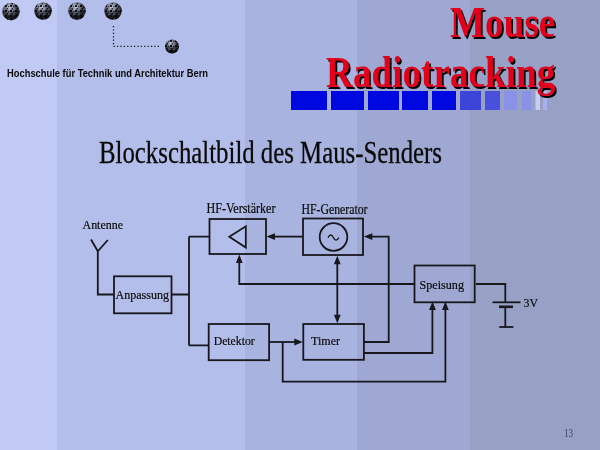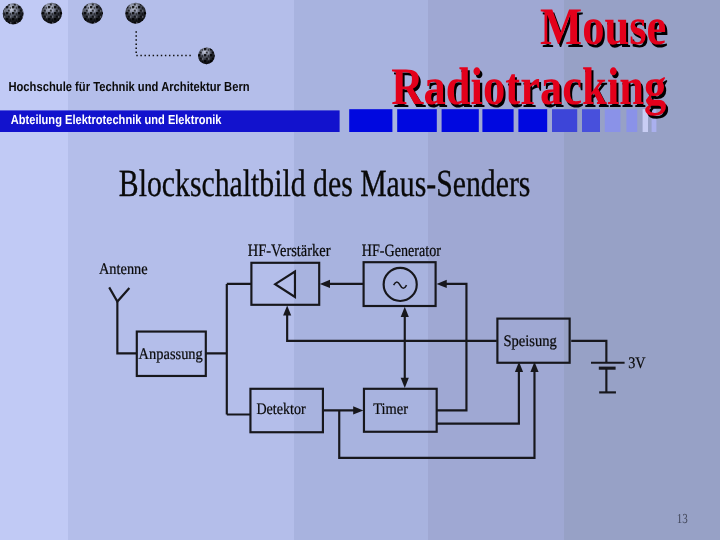--- a/index.html
+++ b/index.html
@@ -135,19 +135,16 @@
       <text x="301.5" y="213.5" font-size="14.5" textLength="66" lengthAdjust="spacingAndGlyphs">HF-Generator</text>
       <text x="115.5" y="299.2" font-size="13.5" textLength="53.5" lengthAdjust="spacingAndGlyphs">Anpassung</text>
       <text x="213.7" y="345.3" font-size="13.5" textLength="41" lengthAdjust="spacingAndGlyphs">Detektor</text>
       <text x="311" y="345.4" font-size="13.5" textLength="29" lengthAdjust="spacingAndGlyphs">Timer</text>
       <text x="419.5" y="288.6" font-size="13.5" textLength="44.5" lengthAdjust="spacingAndGlyphs">Speisung</text>
       <text x="523.5" y="306.5" font-size="13.5" textLength="14.5" lengthAdjust="spacingAndGlyphs">3V</text>
     </g>
   </svg>
 
   <div class="abs" id="hochschule">Hochschule für Technik und Architektur Bern</div>
-  <div class="abs" id="bluebar">
-      <span>Abteilung Elektrotechnik und Elektronik</span>
-    </div>
   <div class="abs" id="mousetitle">Mouse<br>Radiotracking</div>
   <div class="abs" id="heading">Blockschaltbild des Maus-Senders</div>
   <div class="abs" id="pagenum">13</div>
 </div>
 
 </body></html>

